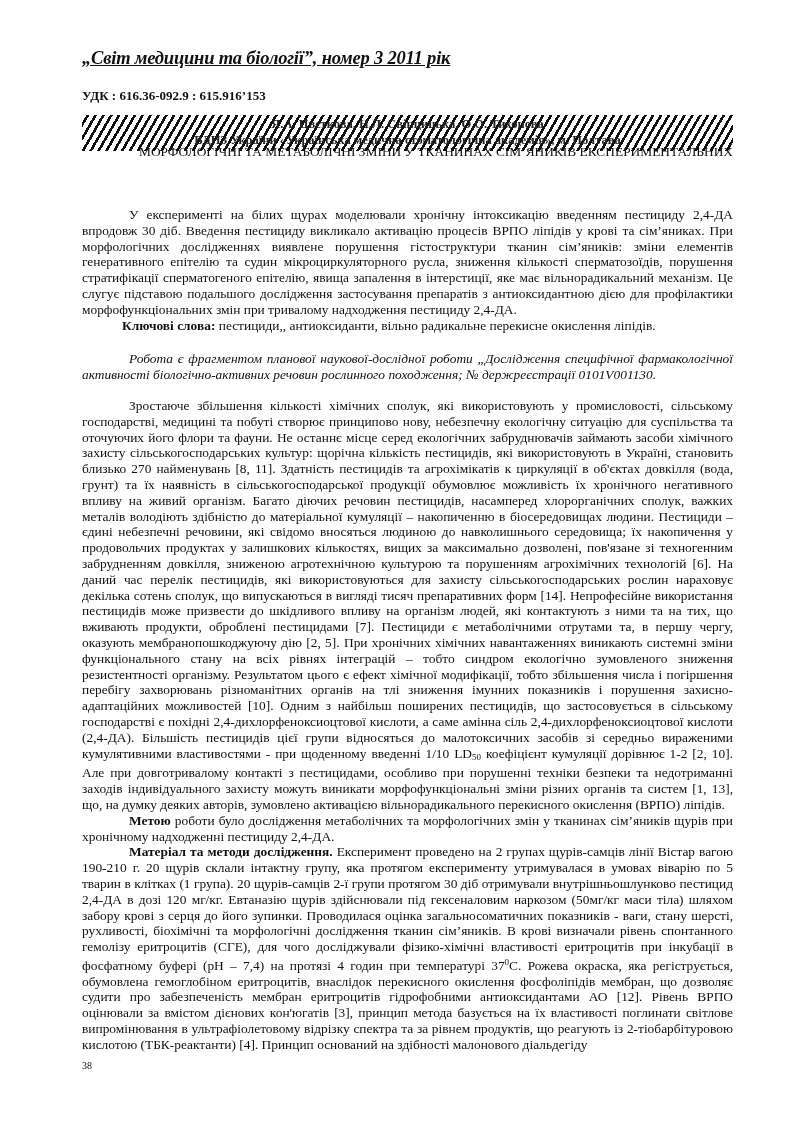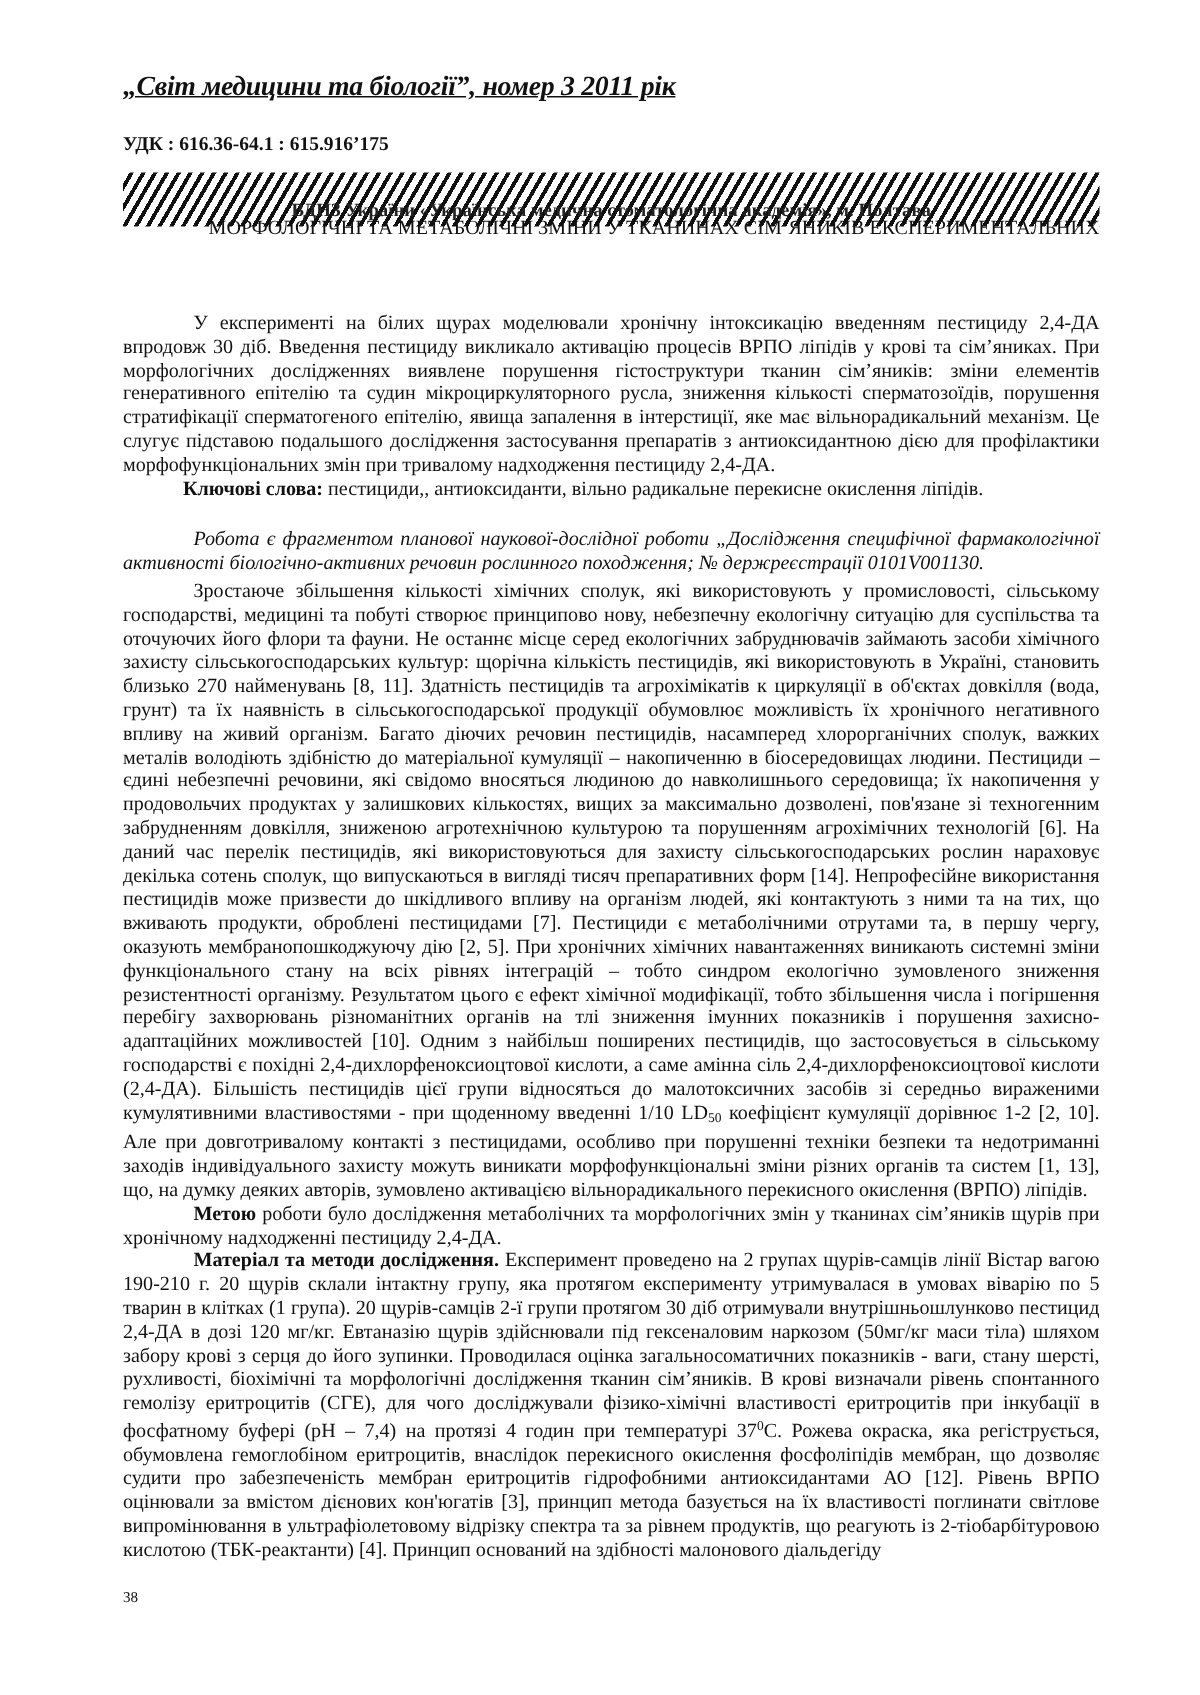--- a/index.html
+++ b/index.html
@@ -40,37 +40,38 @@
   .text {
     font-size: 13.4px; line-height: 15.8px; text-align: justify;
   }
   .abstract { position: absolute; top: 207px; left: 0; width: 651px; }
   .indent { text-indent: 47px; margin: 0; }
   .kw { margin: 0; text-indent: 40px; }
   .funding {
     position: absolute; top: 351px; left: 0; width: 651px;
     font-style: italic; margin: 0; text-indent: 47px;
   }
-  .body { position: absolute; top: 386px; left: 0; width: 651px; }
+  .body { position: absolute; top: 398px; left: 0; width: 651px; }
   .body p { margin: 0; }
   .sub { font-size: 9px; vertical-align: -2px; }
   .sup { font-size: 9px; vertical-align: 5px; }
   .pageno { position: absolute; top: 1060px; left: 82px; font-size: 10px; }
   b { font-weight: bold; }
 </style>
 </head>
 <body>
 
 <div class="page">
 
   <div class="journal">„Світ медицини та біології”, номер 3 2011 рік</div>
 
-  <div class="udk">УДК : 616.36-64.1 : 615.916’175</div>
+  <div class="udk">УДК : 616.36-092.9 : 615.916’153</div>
 
   <div class="band">
+    <div class="authors">Я.А. Цвєткова, Н.Л. Свінцицька, О.О. Тихонова</div>
     <div class="affil">ВДНЗ України «Українська медична стоматологічна академія», м. Полтава</div>
   </div>
 
   <div class="title">
     <div>МОРФОЛОГІЧНІ ТА МЕТАБОЛІЧНІ ЗМІНИ У ТКАНИНАХ СІМ’ЯНИКІВ ЕКСПЕРИМЕНТАЛЬНИХ</div>
   </div>
 
   <div class="abstract text">
     <p class="indent">У експерименті на білих щурах моделювали хронічну інтоксикацію введенням пестициду 2,4-ДА впродовж 30 діб. Введення пестициду  викликало активацію процесів ВРПО ліпідів у крові та сім’яниках. При морфологічних дослідженнях виявлене порушення гістоструктури тканин сім’яників: зміни елементів генеративного епітелію та судин мікроциркуляторного русла, зниження кількості сперматозоїдів, порушення стратифікації сперматогеного епітелію, явища запалення в інтерстиції, яке має вільнорадикальний механізм. Це слугує підставою подальшого дослідження застосування препаратів з антиоксидантною дією для профілактики морфофункціональних змін при тривалому  надходження  пестициду 2,4-ДА.</p>
     <p class="kw"><b>Ключові слова:</b><span> пестициди,, антиоксиданти, вільно радикальне перекисне окислення ліпідів.</span></p>

